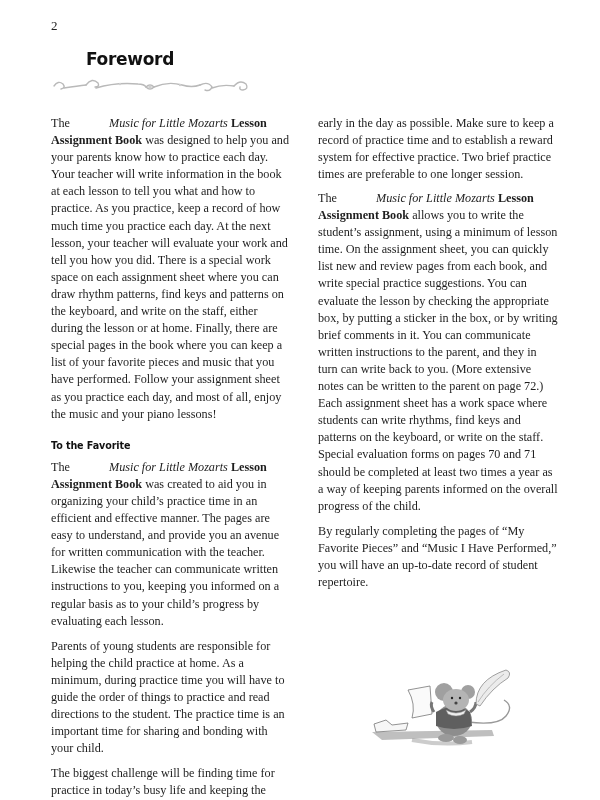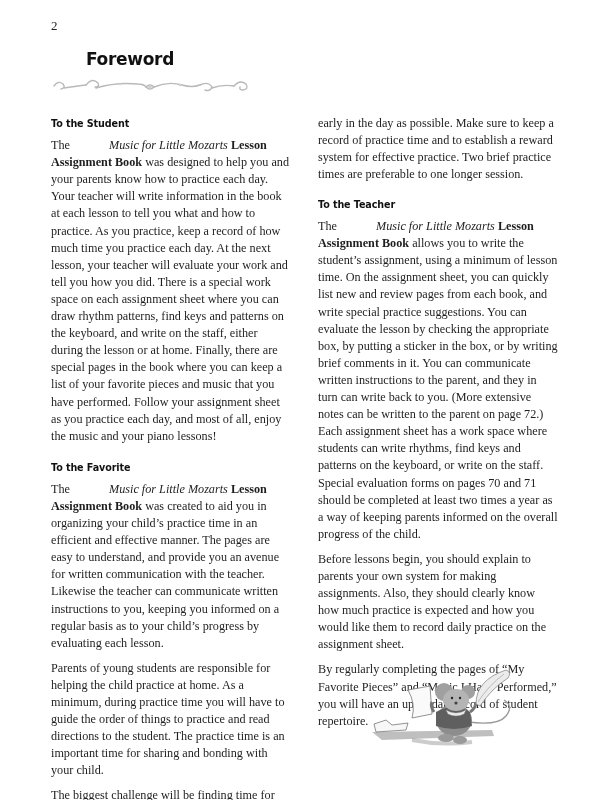--- a/index.html
+++ b/index.html
@@ -49,36 +49,33 @@
     <path d="M184 10 q6 -7 12 -2 q3 5 -3 6 q-4 0 -3 -3"></path>
   </g>
   <g fill="#cfcfcf">
     <circle cx="100" cy="11" r="1.8"></circle>
     <circle cx="70" cy="8" r="1.2"></circle>
     <circle cx="130" cy="9" r="1.2"></circle>
   </g>
 </svg>
 
 <div class="col col-left">
-  <div class="h">To the Student</div>
   <p><span>The </span><i>Music for Little Mozarts</i> <b>Lesson Assignment Book</b><span> was designed to help you and your parents know how to practice each day.  Your teacher will write information in the book at each lesson to tell you what and how to practice.  As you practice, keep a record of how much time you practice each day.  At the next lesson, your teacher will evaluate your work and tell you how you did.  There is a special work space on each assignment sheet where you can draw rhythm patterns, find keys and patterns on the keyboard, and write on the staff, either during the lesson or at home.  Finally, there are special pages in the book where you can keep a list of your favorite pieces and music that you have performed. Follow your assignment sheet as you practice each day, and most of all, enjoy the music and your piano lessons!</span></p>
 
   <div class="h gap-h">To the Favorite</div>
   <p><span>The </span><i>Music for Little Mozarts</i> <b>Lesson Assignment Book</b><span> was created to aid you in organizing your child’s practice time in an efficient and effective manner.  The pages are easy to understand, and provide you an avenue for written communication with the teacher.  Likewise the teacher can communicate written instructions to you, keeping you informed on a regular basis as to your child’s progress by evaluating each lesson.</span></p>
   <p>Parents of young students are responsible for helping the child practice at home.  As a minimum, during practice time you will have to guide the order of things to practice and read directions to the student.  The practice time is an important time for sharing and bonding with your child.</p>
   <p style="height:118px;overflow:hidden;">The biggest challenge will be finding time for practice in today’s busy life and keeping the practice exciting and fresh each day.  Practice should be at a specific time each day, with no interference from the TV, the computer, or from other family members.  It is wise to practice as early in the day as possible.  Make sure to keep a record of practice time and to establish a reward system for effective practice.  Two brief practice times are preferable to one longer session.</p>
 </div>
 
 <div class="col col-right">
   <p style="height:68px;overflow:hidden;position:relative;">
     <span id="p3-cont" style="position:absolute;left:0;top:-102px;width:241px;">The biggest challenge will be finding time for practice in today’s busy life and keeping the practice exciting and fresh each day.  Practice should be at a specific time each day, with no interference from the TV, the computer, or from other family members.  It is wise to practice as early in the day as possible.  Make sure to keep a record of practice time and to establish a reward system for effective practice.  Two brief practice times are preferable to one longer session.</span>
   </p>
-  <div class="h gap-h">To the Teacher</div>
   <p><span>The </span><i>Music for Little Mozarts</i> <b>Lesson Assignment Book</b><span> allows you to write the student’s assignment, using a minimum of lesson time.  On the assignment sheet, you can quickly list new and review pages from each book, and write special practice suggestions.  You can evaluate the lesson by checking the appropriate box, by putting a sticker in the box, or by writing brief comments in it.  You can communicate written instructions to the parent, and they in turn can write back to you.  (More extensive notes can be written to the parent on page 72.)  Each assignment sheet has a work space where students can write rhythms, find keys and patterns on the keyboard, or write on the staff.  Special evaluation forms on pages 70 and 71 should be completed at least two times a year as a way of keeping parents informed on the overall progress of the child.</span></p>
-  <p>Before lessons begin, you should explain to parents your own system for making assignments.  Also, they should clearly know how much practice is expected and how you would like them to record daily practice on the assignment sheet.</p>
   <p>By regularly completing the pages of “My Favorite Pieces” and “Music I Have Performed,” you will have an up-to-date record of student repertoire.</p>
 </div>
 
 <svg class="mouse" viewBox="0 0 160 110">
 
   <path d="M0 82 L120 80 L122 86 L10 90 Z" fill="#8a8a8a" opacity="0.55"></path>
   <path d="M40 90 q30 6 60 2" stroke="#9a9a9a" stroke-width="4" fill="none" opacity="0.5"></path>
 
   <path d="M2 74 l12 -4 l6 5 l16 -2 l-2 7 l-30 2 z" fill="#f7f7f7" stroke="#777" stroke-width="0.8"></path>
   <path d="M36 40 l22 -4 l2 28 l-20 4 q4 -14 -4 -28z" fill="#fafafa" stroke="#777" stroke-width="0.8"></path>

